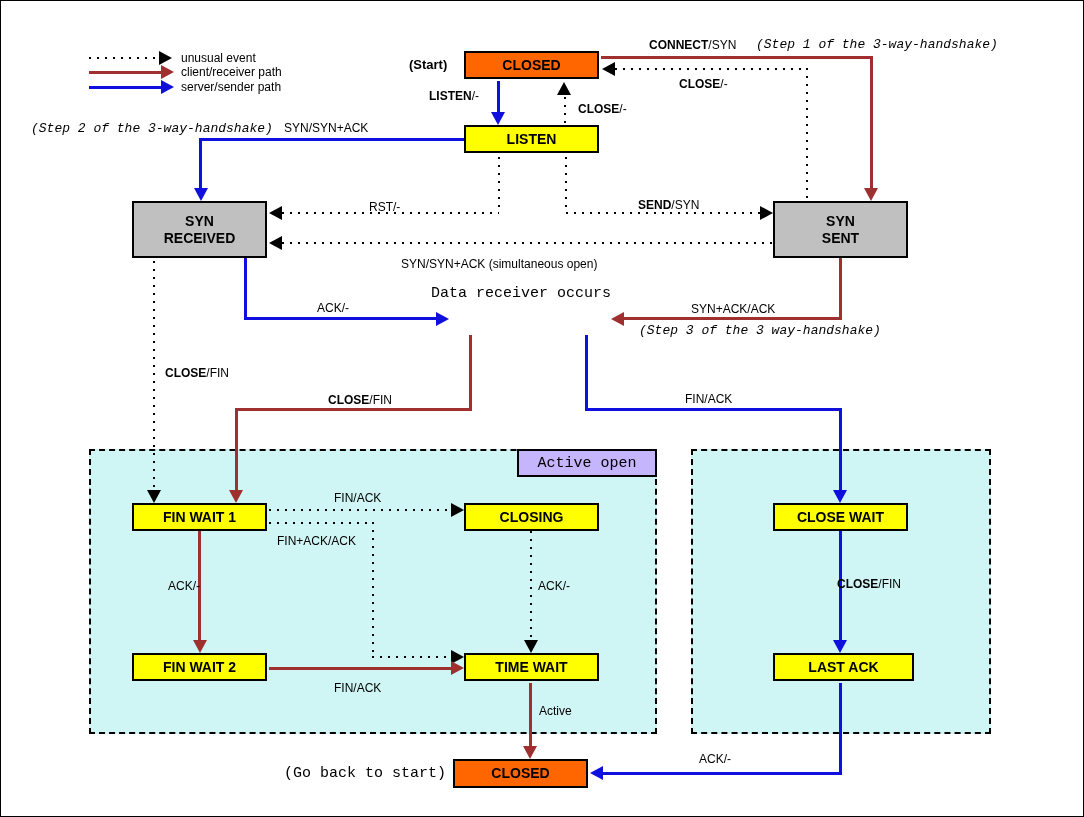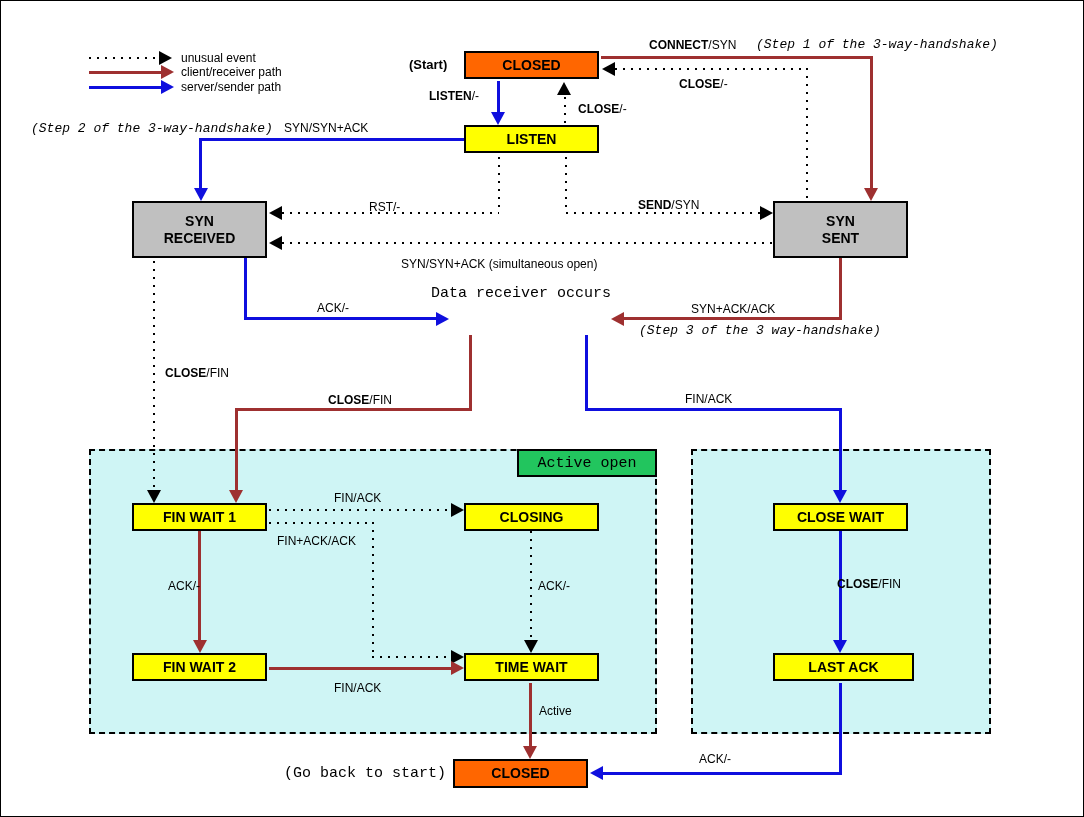--- a/index.html
+++ b/index.html
@@ -8,21 +8,21 @@
   
   .box{position:absolute;border:2px solid #000;box-sizing:border-box;display:flex;align-items:center;justify-content:center;
        font-weight:bold;font-size:14px;text-align:center;line-height:17px;color:#000;}
   .orange{background:#FF6600}
   .yellow{background:#FFFF00}
   .gray{background:#C0C0C0}
   .green{background:#00CC00}
   .wrap2{word-spacing:1000px;}
   
   .region{position:absolute;background:#CFF5F5;border:2px dashed #000;box-sizing:border-box;}
-  .tag{position:absolute;background:#22c55e;border:2px solid #000;box-sizing:border-box;display:flex;align-items:center;justify-content:center;
+  .tag{position:absolute;background:#c4b5fd;border:2px solid #000;box-sizing:border-box;display:flex;align-items:center;justify-content:center;
        font-family:"Liberation Mono",monospace;font-size:15px;color:#000;}
   
   .h{position:absolute;height:3px;background:currentColor;}
   .v{position:absolute;width:3px;background:currentColor;}
   .dh{position:absolute;height:2px;background:repeating-linear-gradient(90deg,#000 0 2px,transparent 2px 8px);}
   .dv{position:absolute;width:2px;background:repeating-linear-gradient(180deg,#000 0 2px,transparent 2px 8px);}
   
   .a{position:absolute;width:0;height:0;}
   .a-down{border-left:7px solid transparent;border-right:7px solid transparent;border-top:13px solid currentColor;}
   .a-up{border-left:7px solid transparent;border-right:7px solid transparent;border-bottom:13px solid currentColor;}

